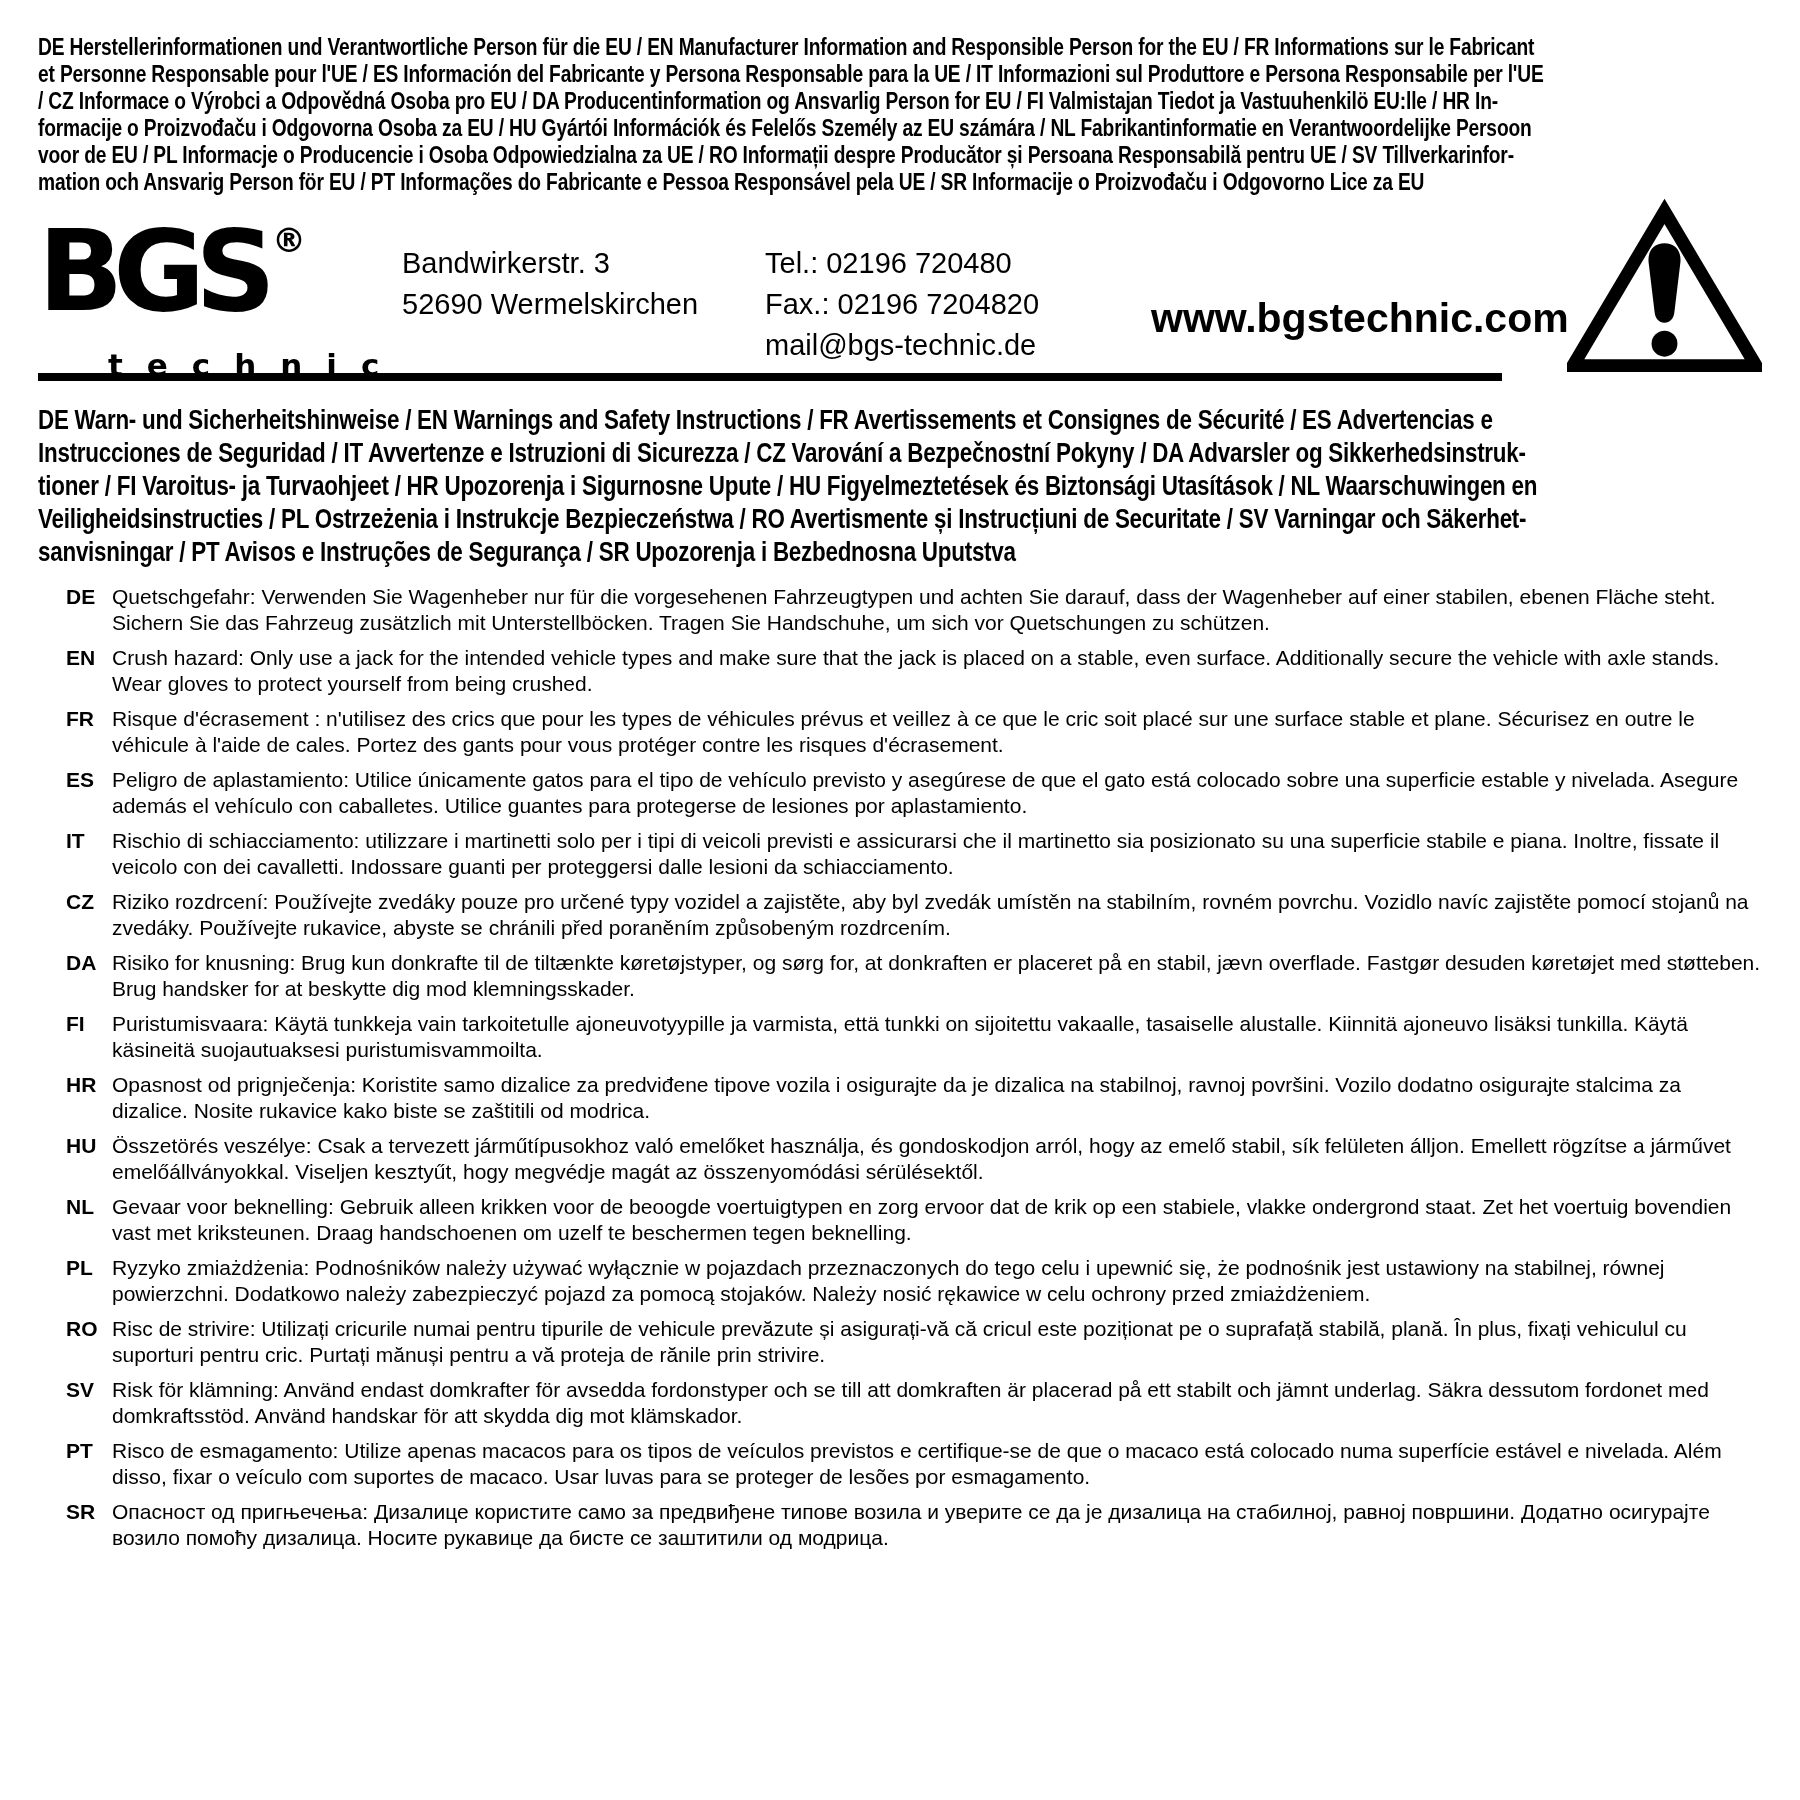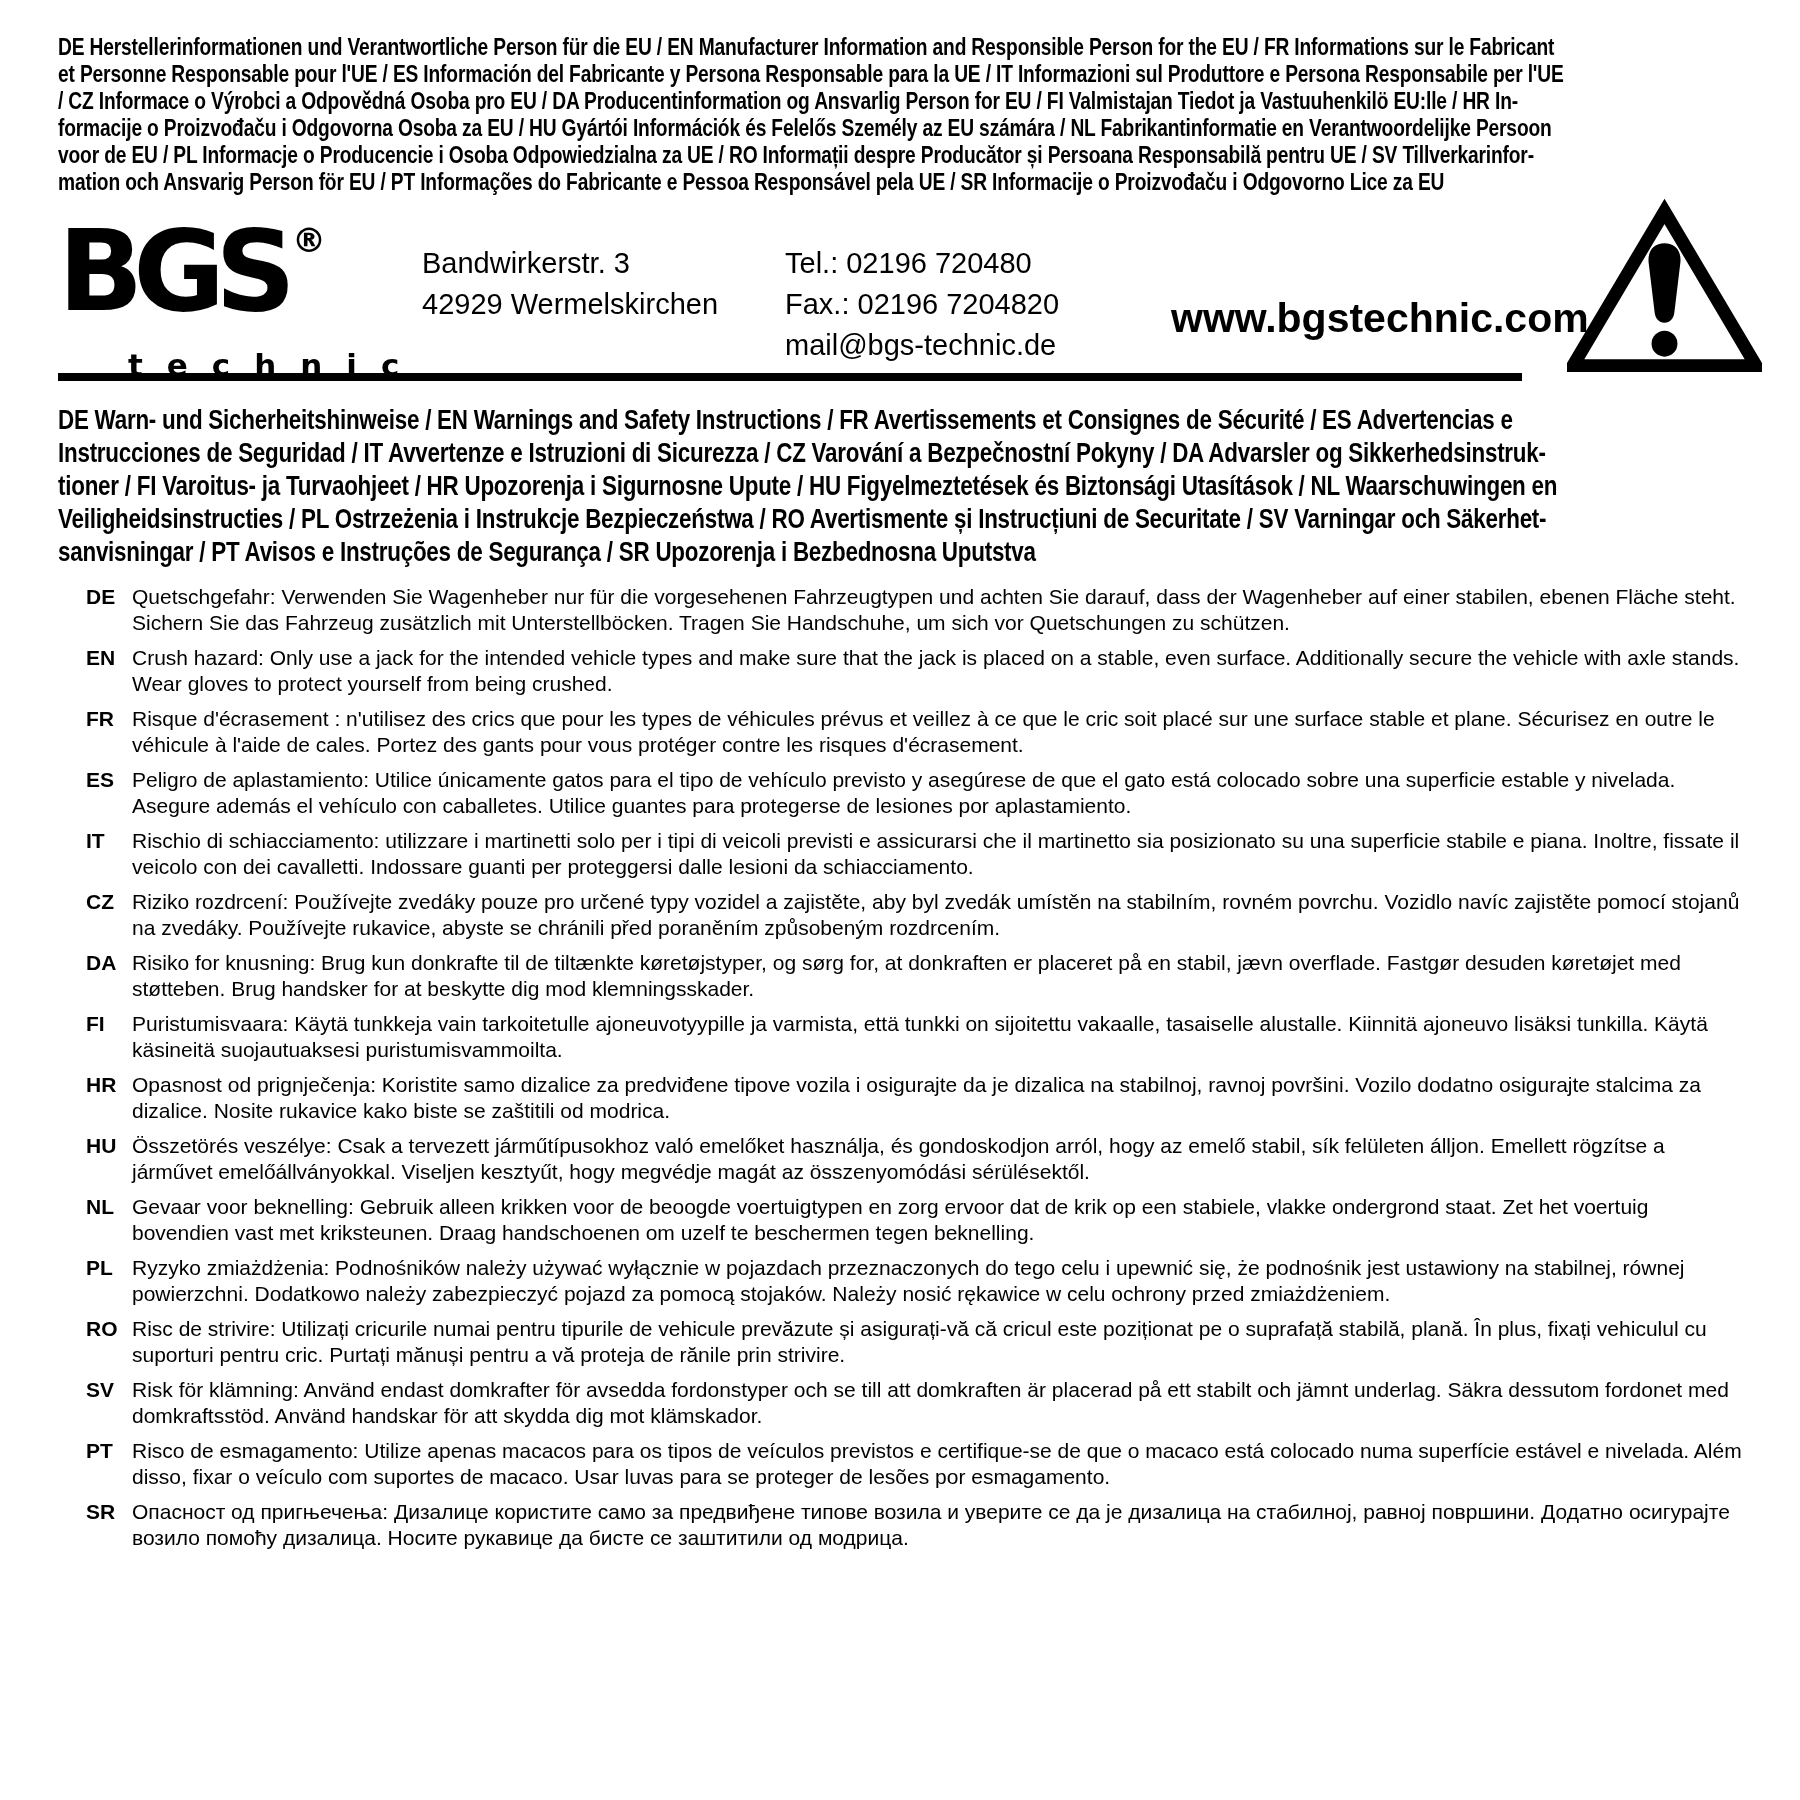--- a/index.html
+++ b/index.html
@@ -2,21 +2,21 @@
 <html><head>
 <meta charset="utf-8">
 <style>
   html,body{margin:0;padding:0;background:#ffffff;}
   .page{
     position:relative;
     width:1800px;height:1800px;
     background:#ffffff;color:#000000;
     font-family:"Liberation Sans",sans-serif;
     box-sizing:border-box;
-    padding:33px 58px;
+    padding:33px 38px;
     overflow:hidden;
   }
   
   .intro{
     font-weight:bold;font-size:24px;line-height:27px;letter-spacing:-0.2px;
     width:2156px;transform:scaleX(0.8);transform-origin:0 0;
   }
   .intro .line{white-space:nowrap;}
   
   .brand-row{position:relative;margin-top:26px;height:148px;display:flex;align-items:flex-start;}
@@ -62,21 +62,21 @@
     <div class="line">mation och Ansvarig Person för EU / PT Informações do Fabricante e Pessoa Responsável pela UE / SR Informacije o Proizvođaču i Odgovorno Lice za EU</div>
   </div>
 
   <div class="brand-row">
     <div class="logo">
       <div class="logo-main"><span>BGS</span><span class="logo-reg">®</span></div>
       <div class="logo-sub">technic</div>
     </div>
     <div class="addr">
       <div>Bandwirkerstr. 3</div>
-      <div>42929 Wermelskirchen</div>
+      <div>52690 Wermelskirchen</div>
     </div>
     <div class="contact">
       <div>Tel.: 02196 720480</div>
       <div>Fax.: 02196 7204820</div>
       <div>mail@bgs-technic.de</div>
     </div>
     <div class="website">www.bgstechnic.com</div>
   </div>
 
   <div class="divider"></div>

